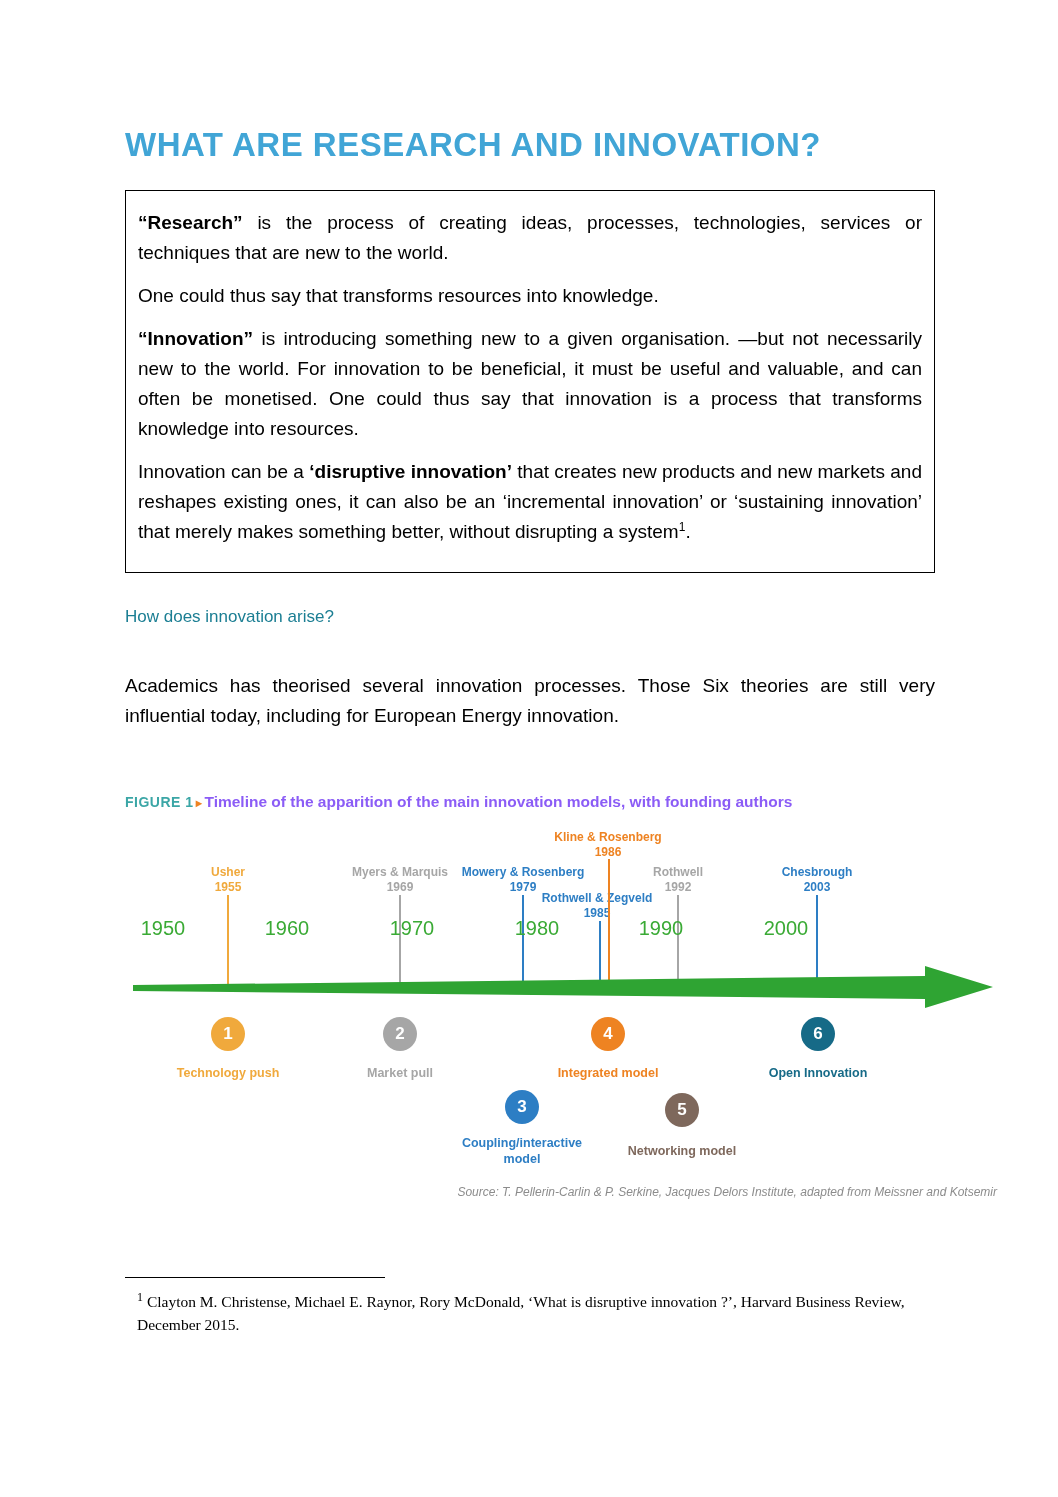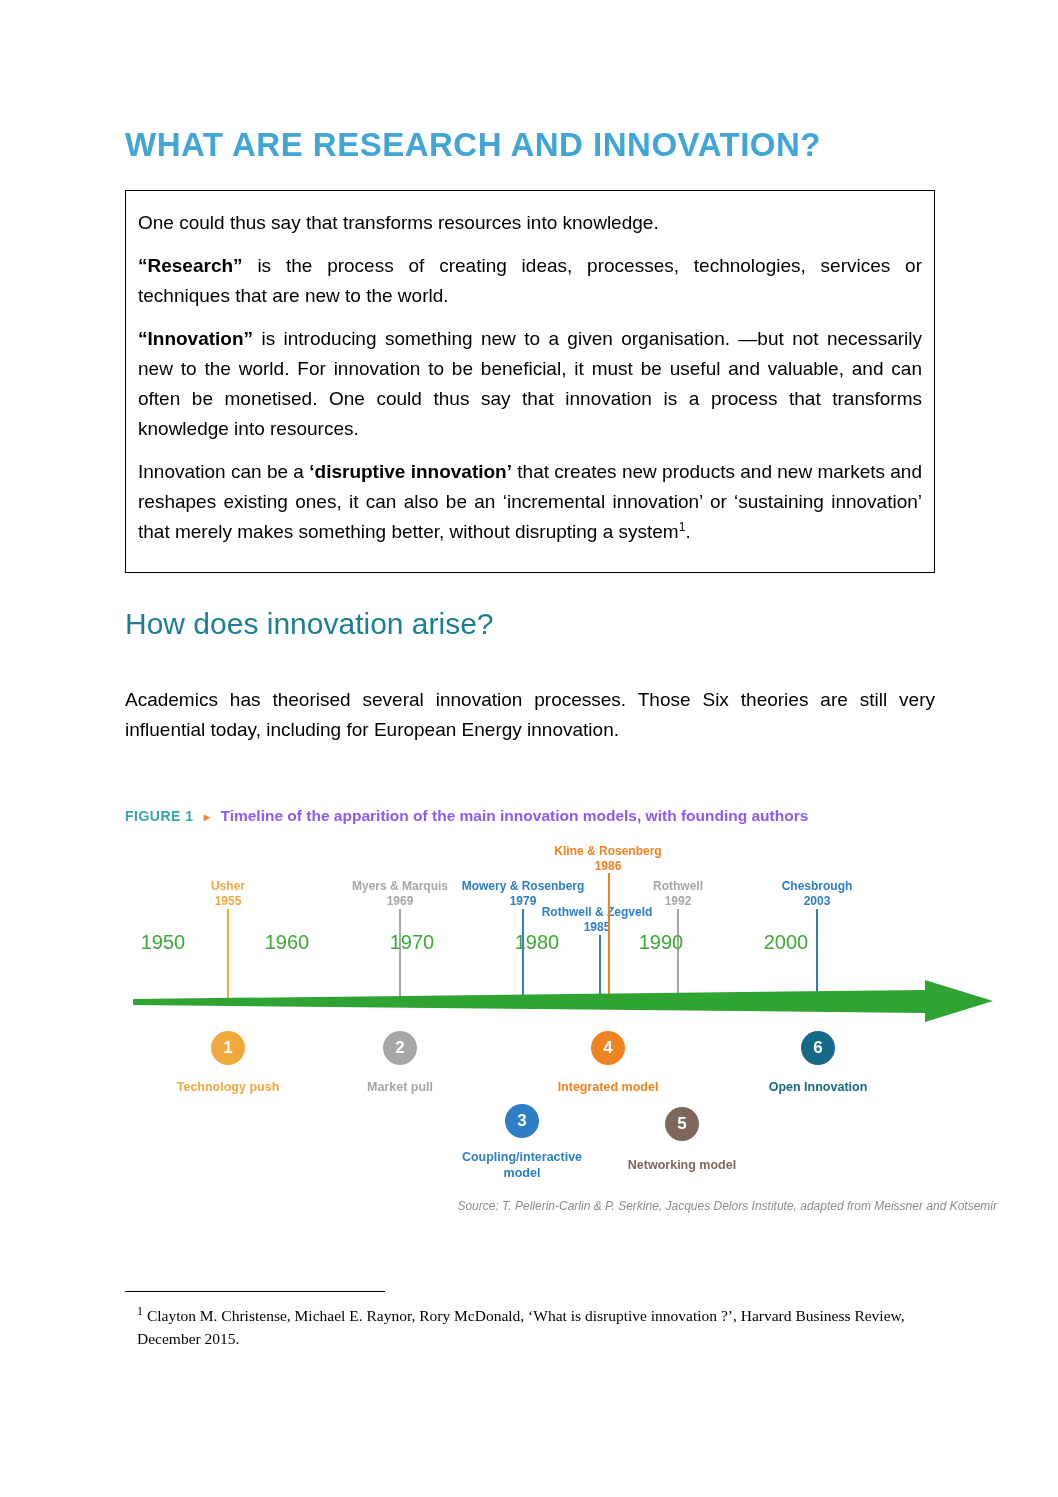--- a/index.html
+++ b/index.html
@@ -19,27 +19,27 @@
     letter-spacing:0.5px;
   }
   .def-box{
     border:1.5px solid #000; padding:4px 12px 12px 12px;
   }
   .def-box p{
     margin:13px 0; font-size:19px; line-height:30px; text-align:justify;
   }
   sup{font-size:12px; vertical-align:super; line-height:0;}
   h2.section{
-    margin:34px 0 0 0; font-size:30px; font-weight:normal; color:var(--heading);
+    margin:34px 0 0 0; font-size:17px; font-weight:normal; color:var(--heading);
   }
   p.intro{
     margin:44px 0 0 0; font-size:19px; line-height:30px; text-align:justify;
   }
   .figure{position:relative; margin-top:62px;}
-  .fig-caption{display:flex; align-items:baseline; gap:8px;}
+  .fig-caption{display:flex; align-items:baseline; }
   .fig-label{color:var(--figlabel); font-weight:bold; font-size:14px; letter-spacing:0.5px;}
   .fig-pointer{color:var(--orange); font-size:11px;}
   .fig-title{font-weight:bold; font-size:15.5px; color:#8b5cf6;}
   .timeline{position:relative; width:872px; height:392px; margin-top:14px;}
   .tl-author{
     position:absolute; transform:translateX(-50%); text-align:center;
     font-weight:bold; font-size:12px; line-height:15px; white-space:nowrap;
   }
   .tl-decade{
     position:absolute; top:92px; transform:translateX(-50%);
@@ -70,22 +70,22 @@
 </style>
 </head>
 <body>
 
 <div class="page">
   <div class="content">
 
     <h1 class="title">WHAT ARE RESEARCH AND INNOVATION?</h1>
 
     <div class="def-box">
+      <p><strong>“Research”</strong><span> is the process of creating ideas, processes, technologies, services or techniques that are new to the world.</span></p>
       <p>One could thus say that transforms resources into knowledge.</p>
-      <p><strong>“Research”</strong><span> is the process of creating ideas, processes, technologies, services or techniques that are new to the world.</span></p>
       <p><strong>“Innovation”</strong><span> is introducing something new to a given organisation. —but not necessarily new to the world. For innovation to be beneficial, it must be useful and valuable, and can often be monetised. One could thus say that innovation is a process that transforms knowledge into resources.</span></p>
       <p><span>Innovation can be a </span><strong>‘disruptive innovation’</strong><span> that creates new products and new markets and reshapes existing ones, it can also be an ‘incremental innovation’ or ‘sustaining innovation’ that merely makes something better, without disrupting a system</span><sup>1</sup><span>.</span></p>
     </div>
 
     <h2 class="section">How does innovation arise?</h2>
 
     <p class="intro">Academics has theorised several innovation processes. Those Six theories are still very influential today, including for European Energy innovation.</p>
 
     <div class="figure">
       <div class="fig-caption">

